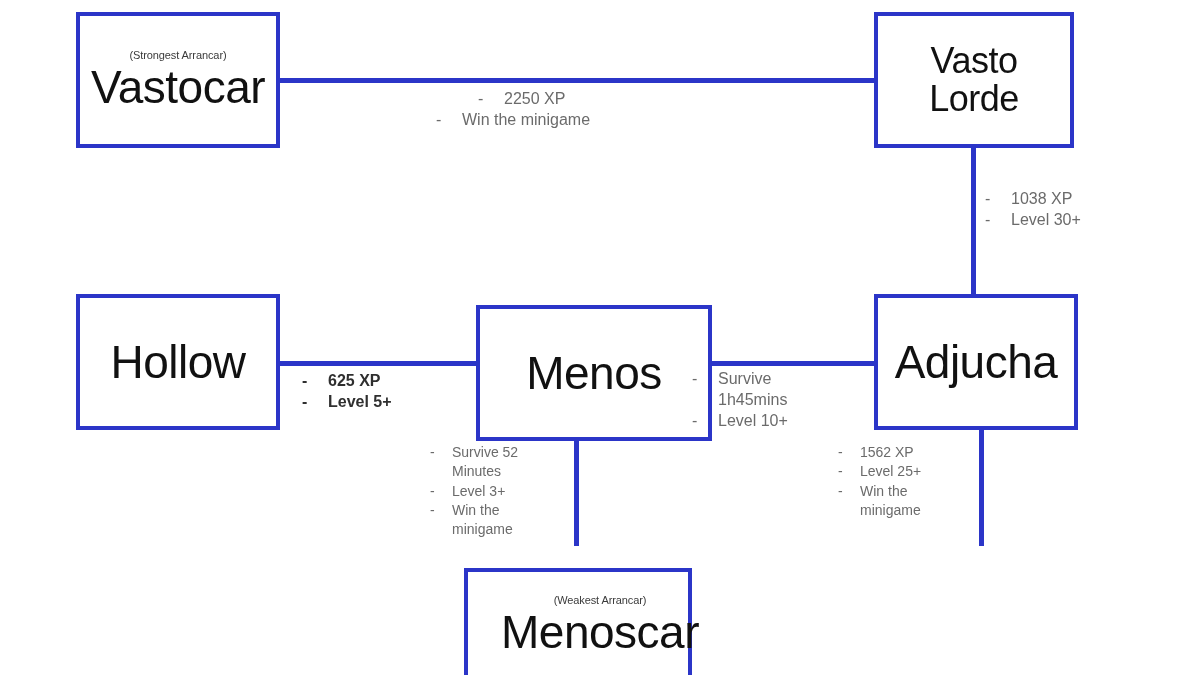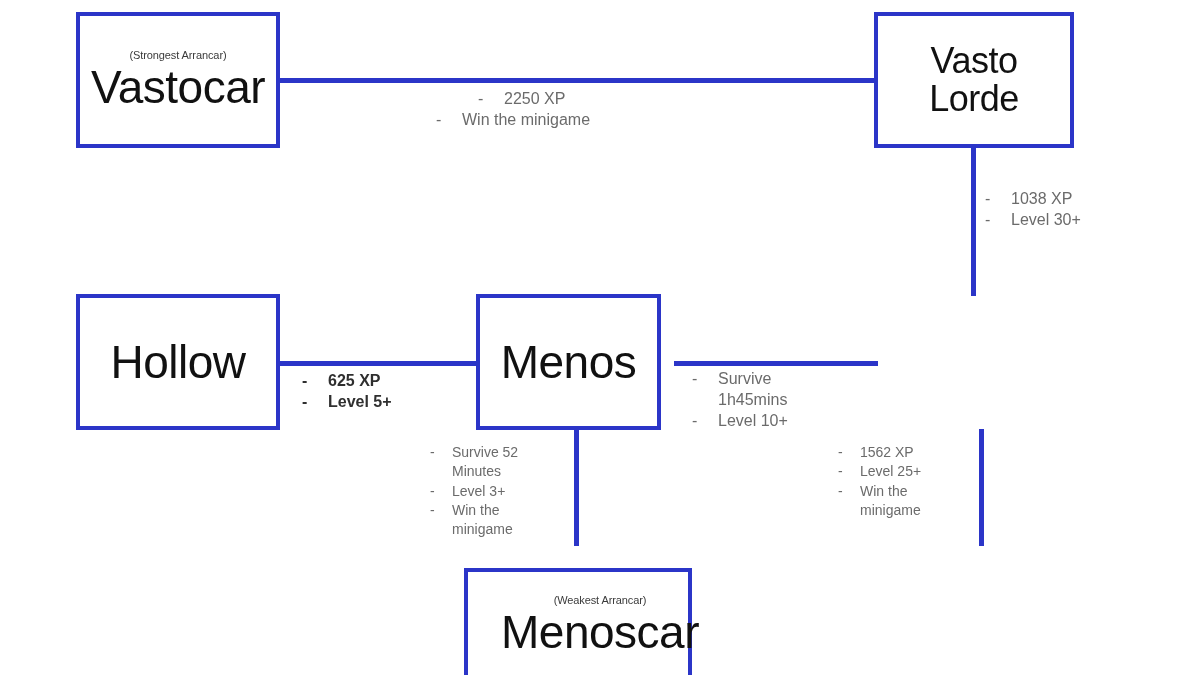--- a/index.html
+++ b/index.html
@@ -100,24 +100,27 @@
 
   <div class="node two-line" style="left:874px; top:12px; width:200px; height:136px;">
     <div class="node-title">Vasto
 Lorde</div>
   </div>
 
   <div class="node" style="left:76px; top:294px; width:204px; height:136px;">
     <div class="node-title">Hollow</div>
   </div>
 
-  <div class="node" style="left:476px; top:294px; width:185px; height:136px;">
+  <div class="node" style="left:476px; top:305px; width:236px; height:136px;">
     <div class="node-title">Menos</div>
   </div>
 
+  <div class="node" style="left:874px; top:294px; width:204px; height:136px;">
+    <div class="node-title">Adjucha</div>
+  </div>
 
   <div class="node" style="left:464px; top:568px; width:228px; height:114px;padding-left:44px;">
     <div class="node-caption">(Weakest Arrancar)</div>
     <div class="node-title">Menoscar</div>
   </div>
 
 
   <div class="edge-label" style="left:478px; top:88px;">
     <div class="req">
       <span class="bullet">-</span>

